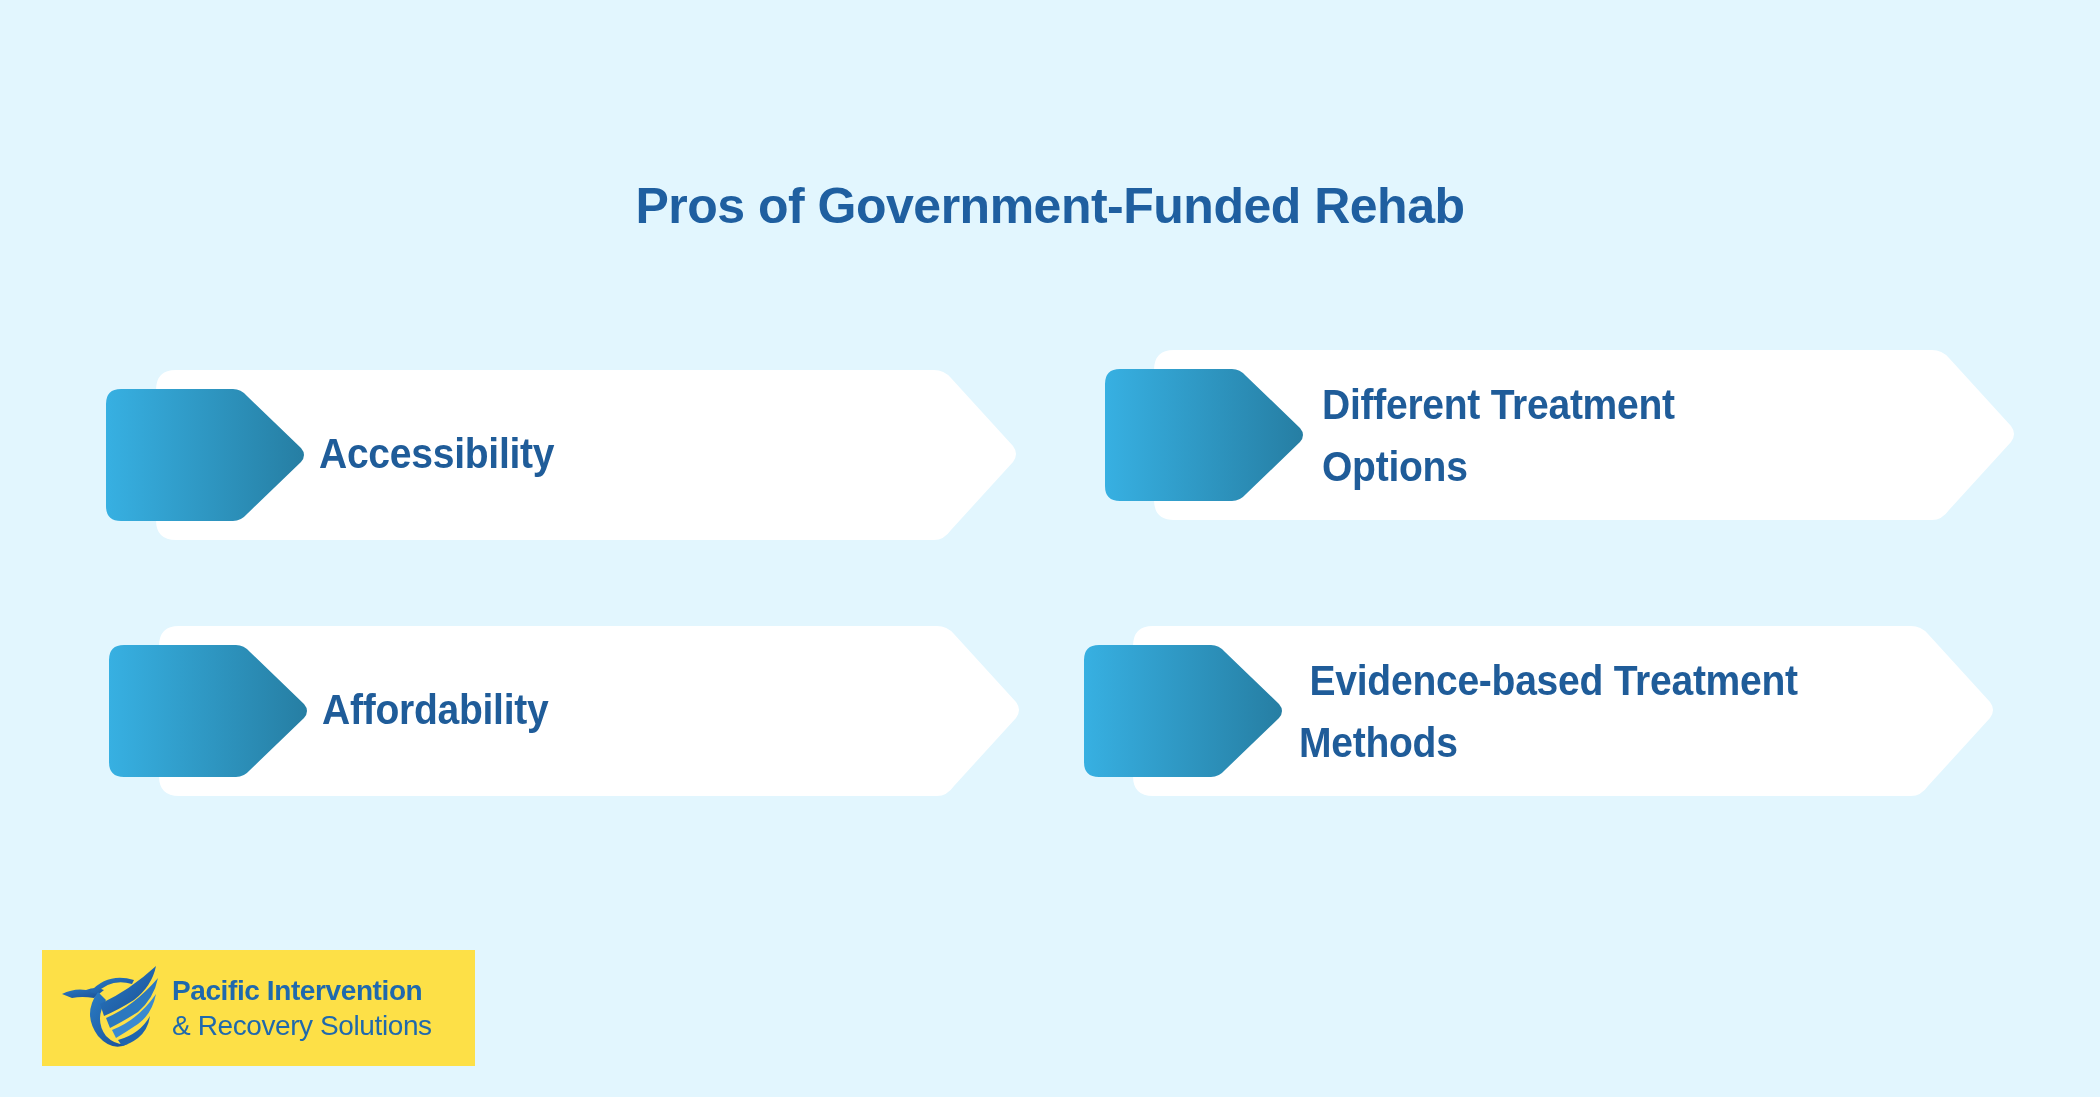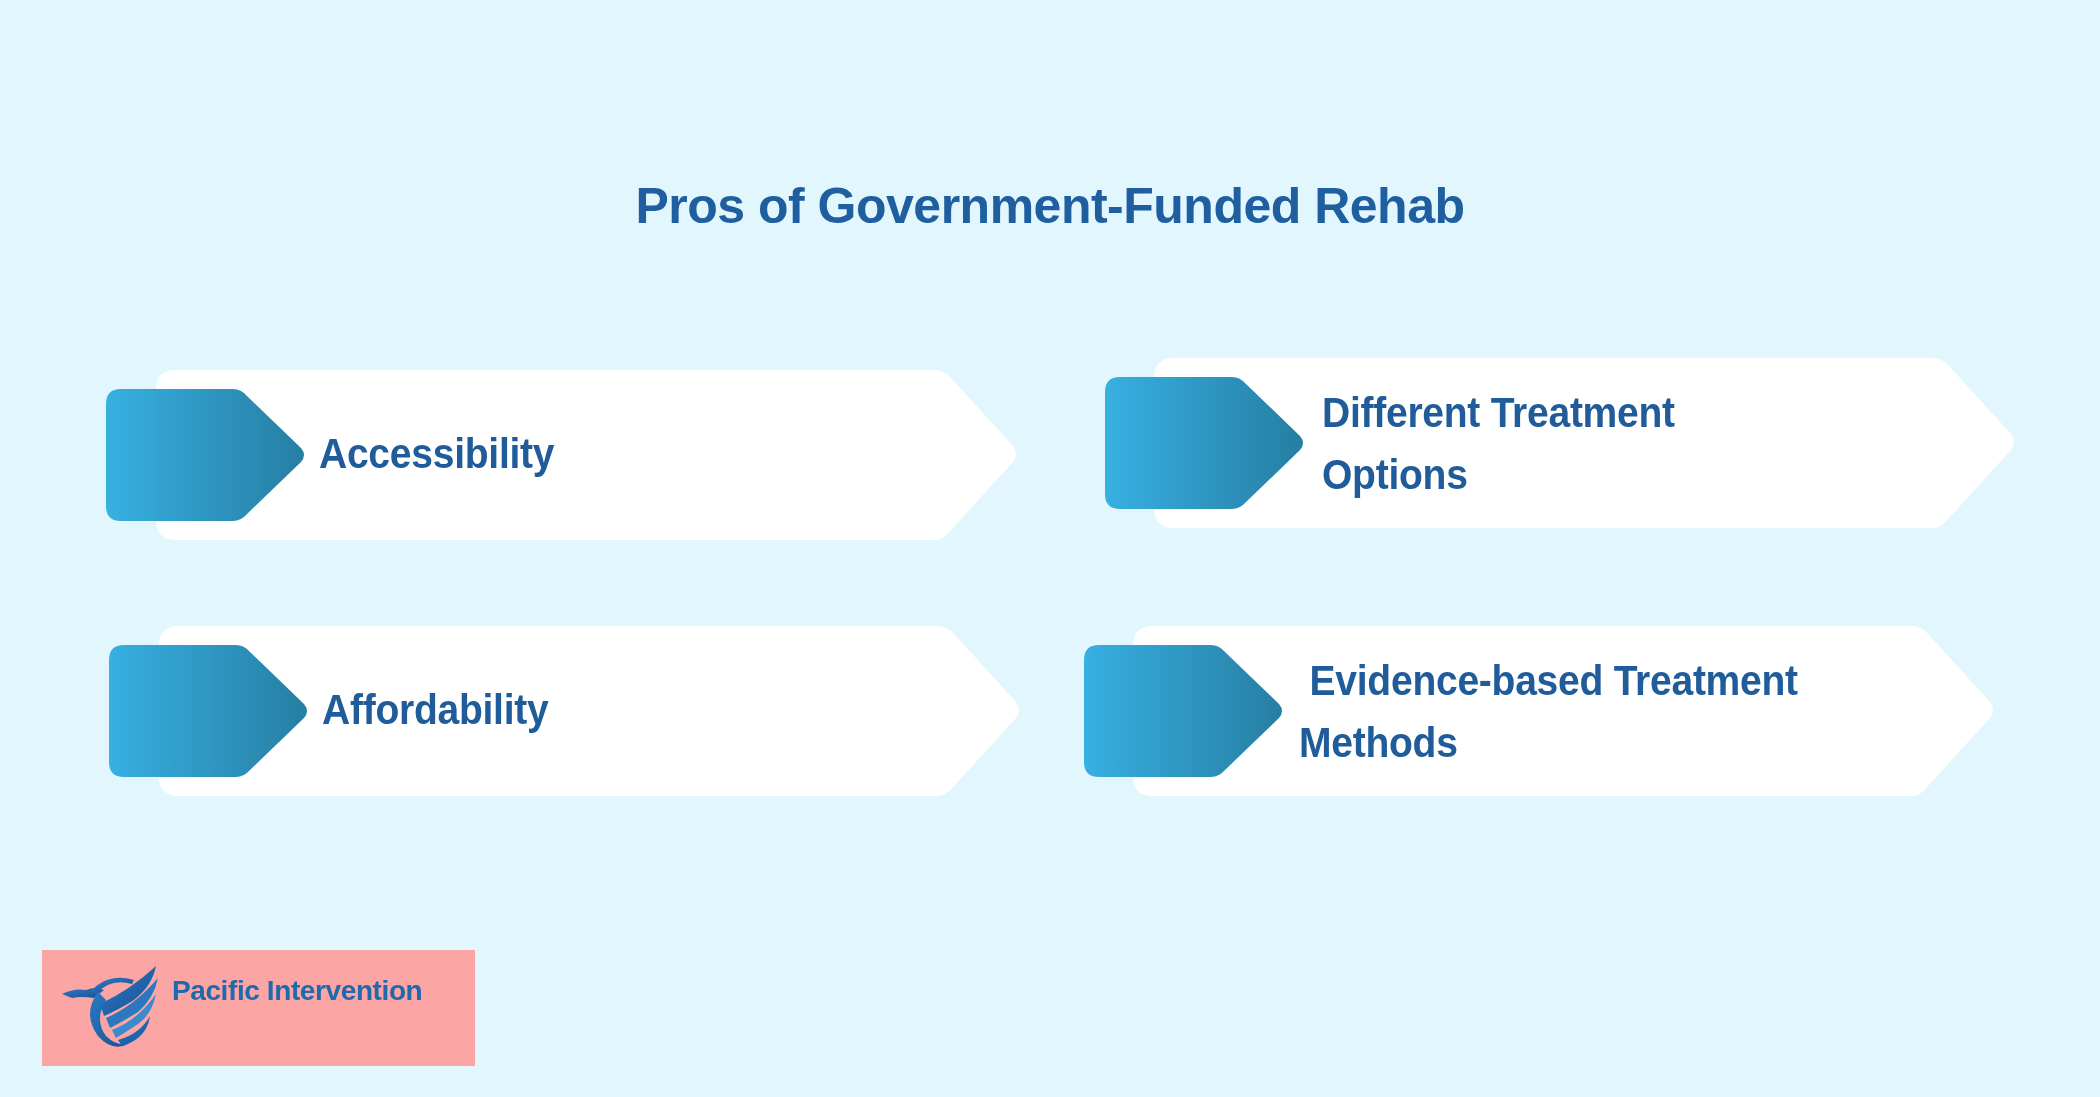--- a/index.html
+++ b/index.html
@@ -23,21 +23,21 @@
     position: absolute; left: 218px; top: 0; height: 172px; width: 640px;
     display: flex; flex-direction: column; justify-content: center;
     font-family: "Liberation Sans", sans-serif; font-weight: bold;
     font-size: 42px; line-height: 62px; color: #1f5c99;
     letter-spacing: -0.3px;
     transform: scaleX(0.93); transform-origin: left center;
   }
   .card .label span { display: block; white-space: pre; }
   .logo-box {
     position: absolute; left: 42px; top: 950px; width: 433px; height: 116px;
-    background: #fca5a5;
+    background: #fde047;
   }
   .logo-box svg { position: absolute; left: 18px; top: 14px; }
   .logo-text {
     position: absolute; left: 130px; top: 24px;
     color: #1f69ad; font-family: "Liberation Sans", sans-serif;
   }
   .logo-line1 { font-weight: bold; font-size: 28px; line-height: 34px; letter-spacing: -0.4px; white-space: nowrap; }
   .logo-line2 { font-weight: normal; font-size: 28px; line-height: 36px; letter-spacing: -0.4px; white-space: nowrap; }
 </style>
 </head>
@@ -59,21 +59,21 @@
     <path d="M75 2 H833 Q843 2 850 10 L912 78 Q918 86 912 94 L850 162 Q843 172 833 172 H75 Q55 172 55 152 V22 Q55 2 75 2 Z" fill="#ffffff"></path>
     <g>
       <path d="M20 21 H132 Q140 21 146 28 L200 80 Q206 87 200 94 L146 146 Q140 153 132 153 H20 Q5 153 5 138 V36 Q5 21 20 21 Z" fill="url(#tabGrad)"></path>
     </g>
   </svg>
   <div class="label">
     <span>Accessibility</span>
   </div>
 </div>
 
-<div class="card" style="left:1100px; top:356px;">
+<div class="card" style="left:1100px; top:348px;">
   <svg class="shape" width="920" height="175" viewBox="0 0 920 175">
     <path d="M74 2 H832 Q842 2 849 10 L911 78 Q917 86 911 94 L849 162 Q842 172 832 172 H74 Q54 172 54 152 V22 Q54 2 74 2 Z" fill="#ffffff"></path>
     <g>
       <path d="M20 21 H132 Q140 21 146 28 L200 80 Q206 87 200 94 L146 146 Q140 153 132 153 H20 Q5 153 5 138 V36 Q5 21 20 21 Z" fill="url(#tabGrad)"></path>
     </g>
   </svg>
   <div class="label" style="left:222px; padding-top:2px;">
     <span>Different Treatment</span>
     <span>Options</span>
   </div>
@@ -119,14 +119,15 @@
 
     <path d="M30 28 Q48 8 74 16 L72 20 Q50 14 36 30 Z" fill="url(#logoGrad)"></path>
 
     <path d="M40 40 Q70 26 96 2 Q92 22 74 36 Q58 46 44 52 Z" fill="url(#logoGrad)"></path>
     <path d="M46 54 Q74 42 98 14 Q94 34 78 48 Q62 58 50 64 Z" fill="#2b78bf"></path>
     <path d="M52 66 Q78 56 96 30 Q92 50 78 60 Q66 68 56 74 Z" fill="#3a8ad0"></path>
     <path d="M58 76 Q80 70 90 52 Q88 66 78 74 Q70 80 62 82 Z" fill="#1f64ae"></path>
   </svg>
   <div class="logo-text">
     <div class="logo-line1">Pacific Intervention</div>
+    <div class="logo-line2">&amp; Recovery Solutions</div>
   </div>
 </div>
 
 </body></html>

